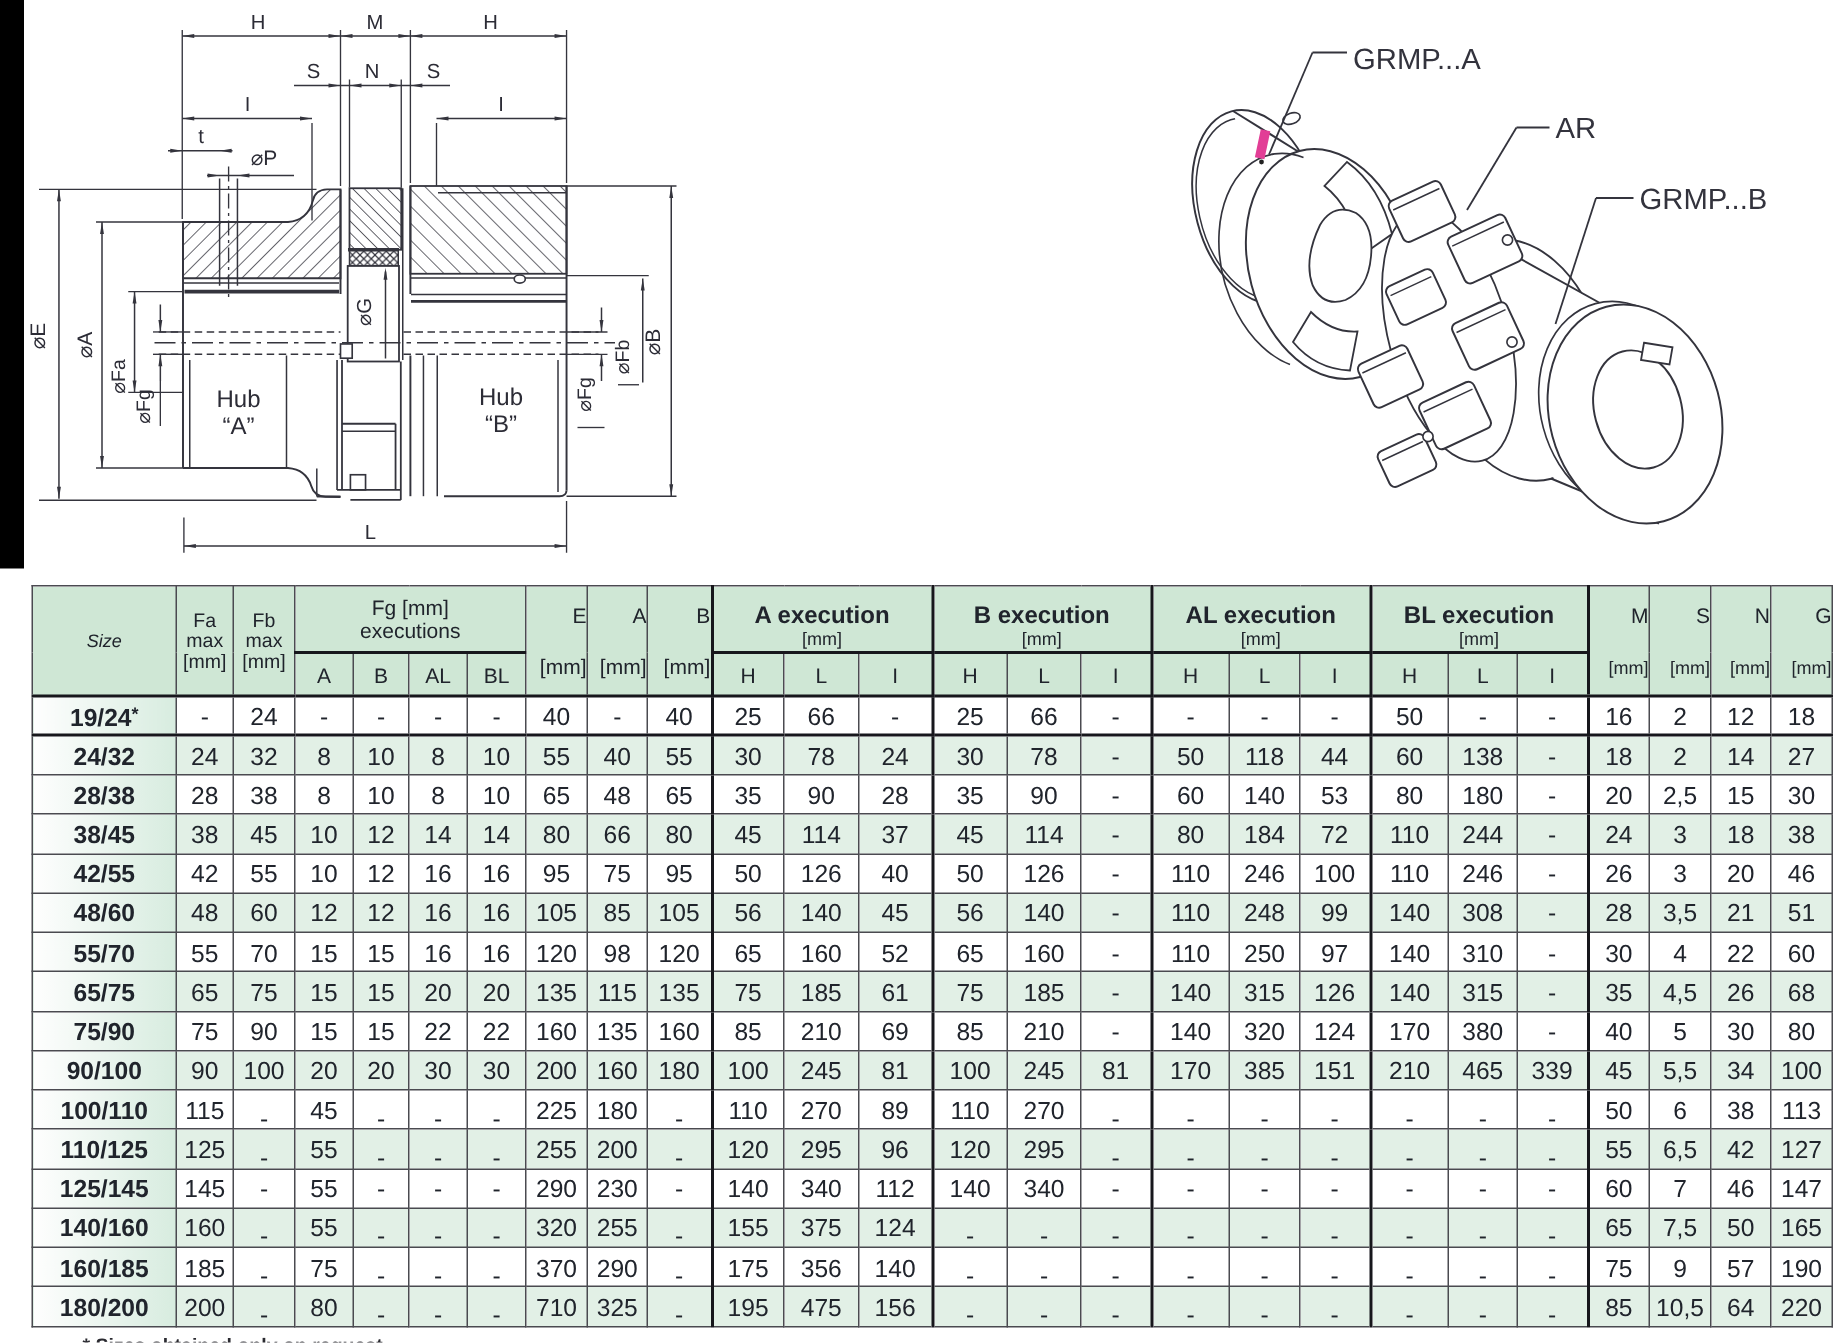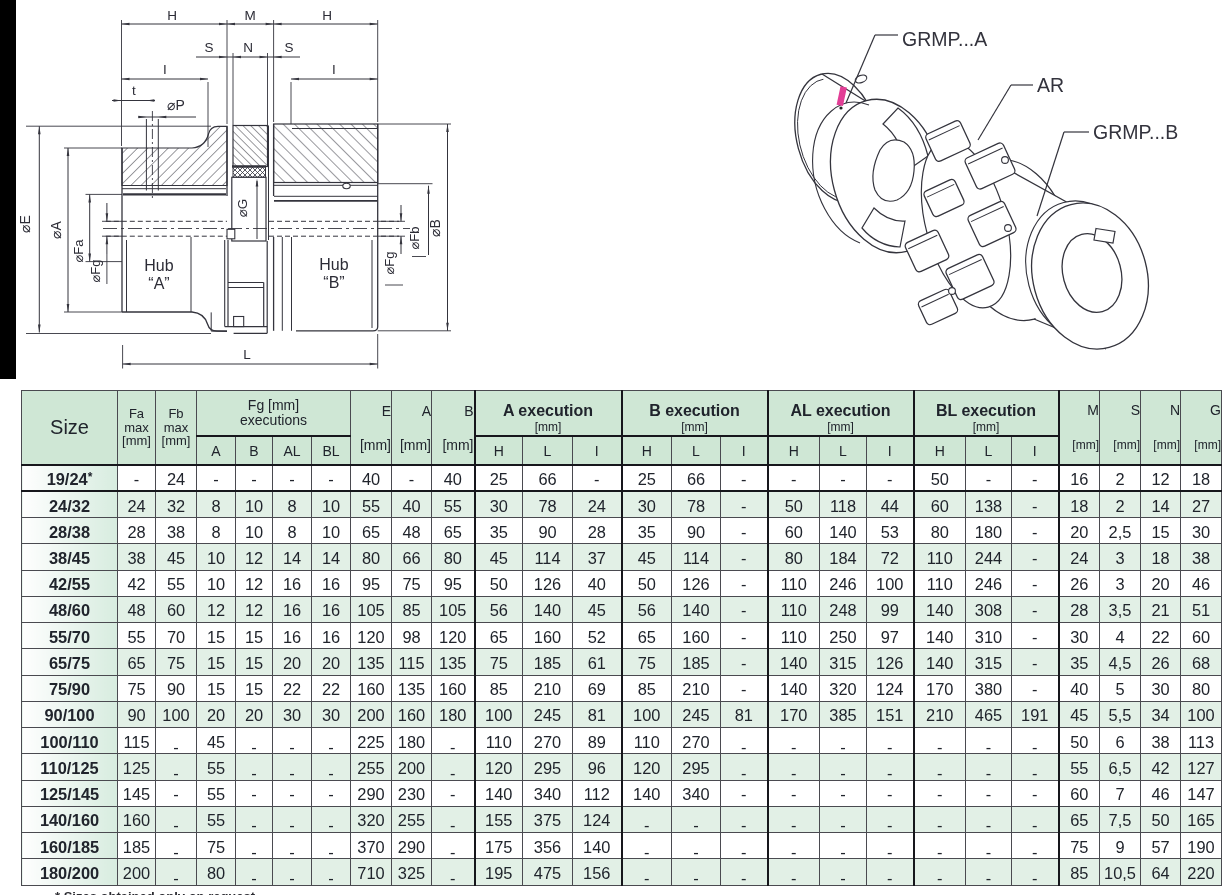--- a/index.html
+++ b/index.html
@@ -6,21 +6,21 @@
 #bar { position:absolute; left:0; top:0; width:16px; height:379px; background:#000; }
 #draw { position:absolute; left:0; top:0; }
 #tbl { position:absolute; left:21px; top:390px; border-collapse:collapse; table-layout:fixed;
   font-size:16px; color:#20242c; text-align:center; }
 #tbl td { border:1.4px solid #4a4a50; overflow:hidden; white-space:nowrap; }
 #tbl .tr2 { border-right:2.4px solid #17171c; }
 #tbl tr.h1 td, #tbl tr.h2 td { background:#cfe7d5; }
 #tbl tr.h1 { height:43px; }
 #tbl tr.h2 { height:29px; }
 #tbl tr.h2 td { font-size:14px; }
-#tbl .hsize { font-size:20px; }
+#tbl .hsize { font-size:12px;font-style:italic; }
 #tbl .h3l { font-size:13px; line-height:13.5px;margin-top:28px; }
 #tbl .hfg { font-size:14px; line-height:15px; }
 #tbl .h2l { font-size:14px; line-height:12px;text-align:right; }
 #tbl .gap { display:block; height:22px; }
 #tbl .hex { font-size:16px; font-weight:bold; line-height:15px; padding-top:12px; vertical-align:top; }
 #tbl .hex .mm { font-weight:normal; }
 #tbl .mm { font-size:12px; }
 #tbl tbody tr { height:26.25px;margin-top:40px; }
 #tbl tbody td { font-size:16.4px; padding-top:3px; }
 #tbl tr.g td { background:#e2f0e6; }
@@ -598,21 +598,21 @@
         <td>245</td>
         <td class="tr2">81</td>
         <td>100</td>
         <td>245</td>
         <td class="tr2">81</td>
         <td>170</td>
         <td>385</td>
         <td class="tr2">151</td>
         <td>210</td>
         <td>465</td>
-        <td class="tr2">191</td>
+        <td class="tr2">339</td>
         <td>45</td>
         <td>5,5</td>
         <td>34</td>
         <td>100</td>
       </tr>
 <tr class="w">
         <td class="sz szg">100/110</td>
         <td>115</td>
         <td><span class="lo">-</span></td>
         <td>45</td>

